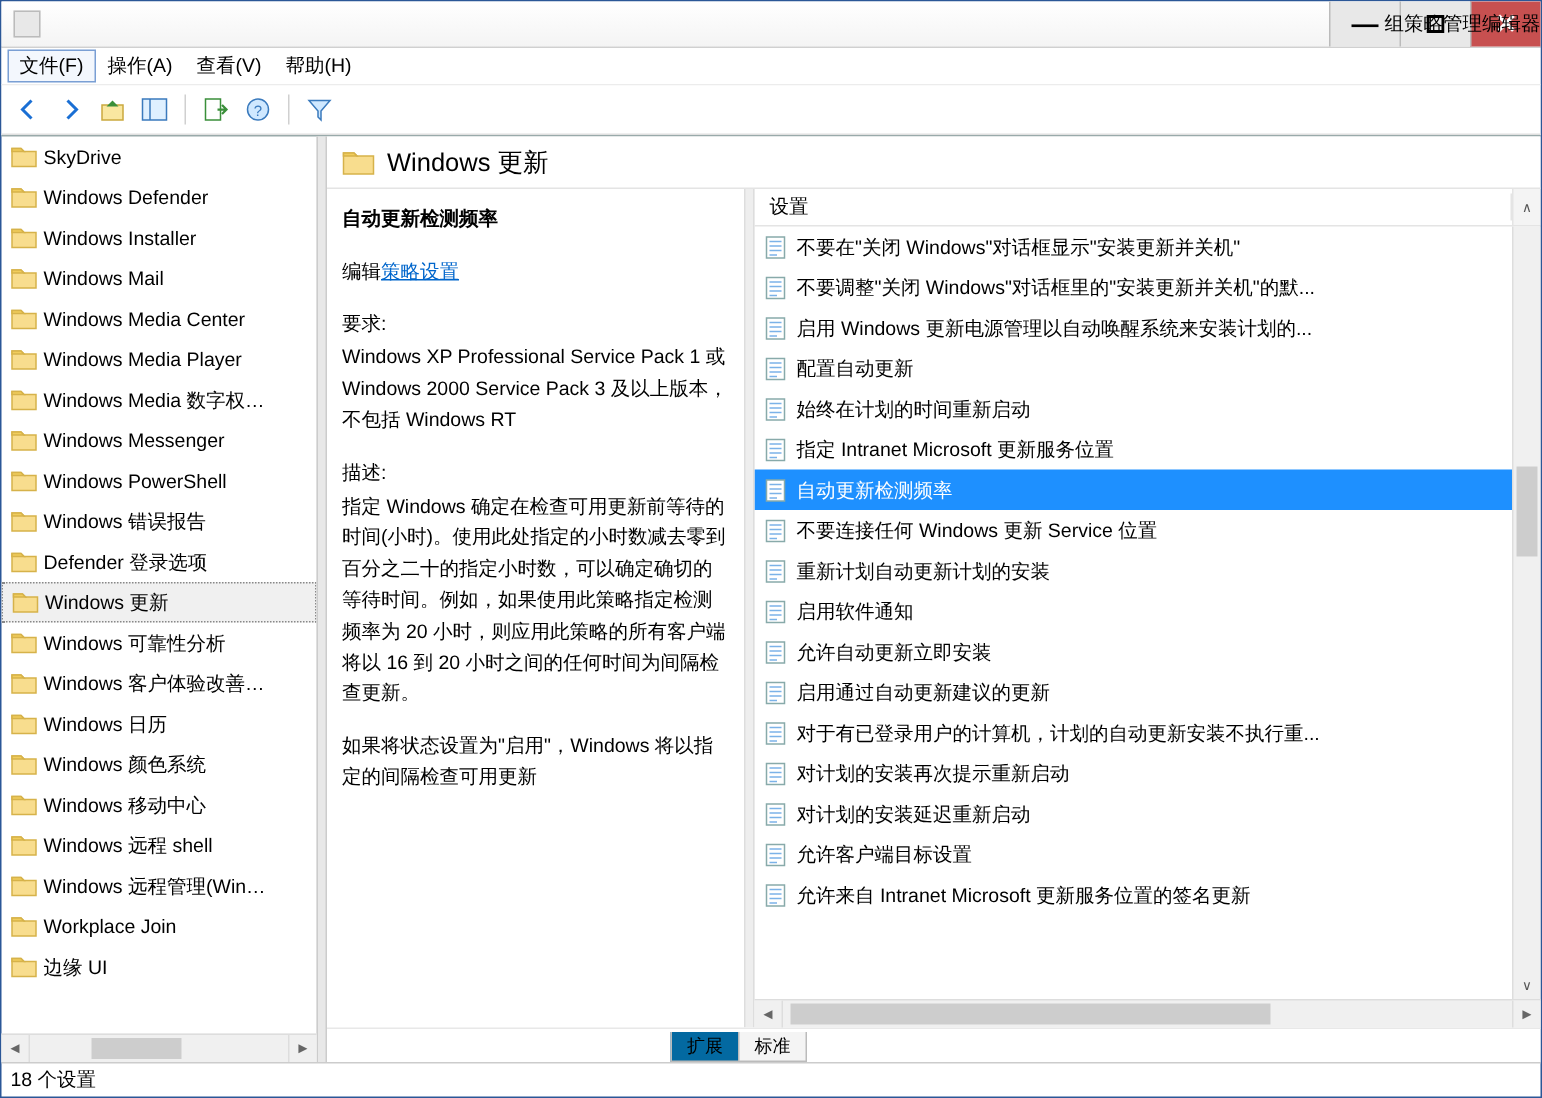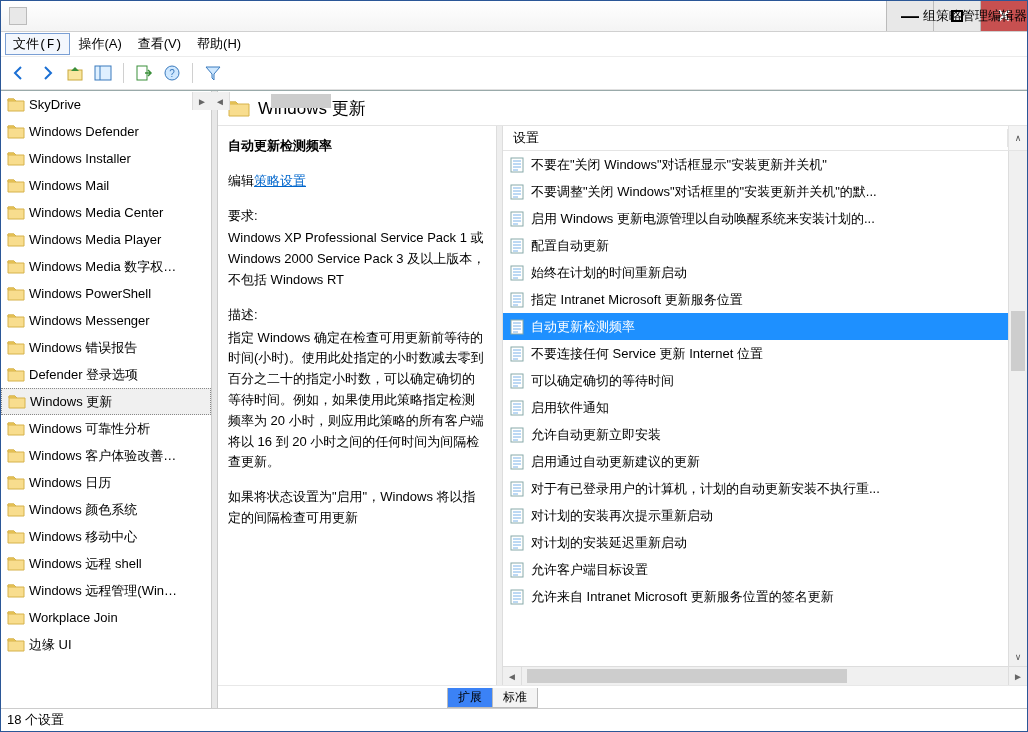--- a/index.html
+++ b/index.html
@@ -9,31 +9,31 @@
   .titlebar .appicon{width:16px;height:16px;margin-left:8px;background:#e8e8e8;border:1px solid #bbb;}
   .titlebar .title{position:absolute;left:0;right:0;text-align:right;font-size:13px;pointer-events:none;}
   .winbtns{margin-left:auto;display:flex;height:100%;}
   .winbtn{width:46px;height:100%;display:flex;align-items:center;justify-content:center;border-left:1px solid #bbb;background:#e8e8e8;font-family:Arial;cursor:default;}
   .winbtn.min{font-size:18px;font-weight:bold;}
   .winbtn.max svg{width:12px;height:12px;}
   .winbtn.close{background:#c75050;color:#fff;font-size:18px;font-weight:bold;}
   
   .menubar{height:24px;background:#fff;display:flex;align-items:center;padding:0 4px;border-bottom:1px solid #ececec;}
   .menubar .mi{padding:2px 8px;font-size:13px;}
-  .menubar .mi.edge{border:1px solid #7a9fd4;background:#f3f7fd;padding:1px 7px;font-family:Liberation Mono, monospace;}
+  .menubar .mi.edge{border:1px solid #7a9fd4;background:#f3f7fd;padding:1px 7px;}
   
   .toolbar{height:32px;background:#fff;display:flex;align-items:center;padding:0 6px;gap:4px;border-bottom:1px solid #e0e0e0;}
   .tbtn{width:24px;height:24px;display:flex;align-items:center;justify-content:center;}
   .tsep{width:1px;height:20px;background:#d0d0d0;margin:0 4px;}
   .tbtn svg{width:18px;height:18px;}
   
   .mainarea{flex:1;display:flex;min-height:0;border-top:1px solid #9aa;}
   .splitter{width:5px;background:#e8e8e8;cursor:col-resize;border-left:1px solid #ccc;border-right:1px solid #ccc;}
   
-  .treewrap{width:210px;display:flex;flex-direction:row;min-height:0;text-align:right;}
+  .treewrap{width:210px;display:flex;flex-direction:column;min-height:0;text-align:right;}
   .tree{flex:1;overflow:hidden;min-height:0;}
   .tree .node{height:27px;display:flex;align-items:center;padding-left:6px;white-space:nowrap;overflow:hidden;}
   .tree .node .ficon{width:18px;height:15px;margin-right:4px;flex:0 0 auto;}
   .tree .node.selected{background:#f0f0f0;border:1px dotted #888;height:25px;}
   .hscrollbar{height:18px;background:#f0f0f0;border-top:1px solid #ddd;position:relative;}
   .hscrollbar .harrow{width:18px;height:100%;background:#f0f0f0;position:absolute;top:0;display:flex;align-items:center;justify-content:center;font-size:10px;color:#666;}
   .hscrollbar .harrow.l{left:0;border-right:1px solid #ddd;}
   .hscrollbar .harrow.r{right:0;border-left:1px solid #ddd;}
   .hscrollbar .hthumb{position:absolute;top:2px;height:14px;left:60px;width:60px;background:#cdcdcd;}
   
@@ -57,21 +57,21 @@
   .listbody{flex:1;display:flex;min-height:0;}
   .listrows{flex:1;overflow:hidden;min-width:0;}
   .lrow{height:27px;display:flex;align-items:center;padding-left:6px;white-space:nowrap;overflow:hidden;}
   .lrow .licon{width:16px;height:16px;margin-right:6px;flex:0 0 auto;}
   .lrow.selected{background:#1e90ff;color:#fff;}
   .vscrollbar{width:18px;background:#f0f0f0;border-left:1px solid #ddd;position:relative;}
   .vscrollbar .varrow{height:18px;width:100%;position:absolute;left:0;display:flex;align-items:center;justify-content:center;font-size:9px;color:#555;}
   .vscrollbar .vthumb{position:absolute;left:2px;width:14px;top:160px;height:60px;background:#cdcdcd;}
   
   .rbottom{height:22px;display:flex;align-items:flex-end;background:#fff;border-top:1px solid #e8e8e8;}
-  .btab{padding:1px 10px;border:1px solid #bbb;border-top:none;background:#3b82f6;font-size:12px;margin-left:-1px;}
+  .btab{padding:1px 10px;border:1px solid #bbb;border-top:none;background:#0369a1;font-size:12px;margin-left:-1px;}
   .btab.inactive{background:#f4f4f4;}
   .btabspacer{width:230px;}
   
   .statusbar{height:22px;border-top:1px solid #ccc;padding-left:6px;display:flex;align-items:center;font-size:13px;}
   
   .ficon svg{width:100%;height:100%;display:block;}
   .licon svg{width:100%;height:100%;display:block;}
 </style>
 </head>
 <body>
@@ -210,30 +210,30 @@
             </span>
             <span>Windows Media 数字权…</span>
           </div>
           <div class="node">
             <span class="ficon">
               <svg viewBox="0 0 18 15">
                 <path d="M1 2 L7 2 L9 4 L17 4 L17 14 L1 14 Z" fill="#f8dd8e" stroke="#d6b24a"></path>
                 <path d="M1 2 L7 2 L9 4 L1 4 Z" fill="#f1cd5c" stroke="#d6b24a"></path>
               </svg>
             </span>
+            <span>Windows Messenger</span>
+          </div>
+          <div class="node">
+            <span class="ficon">
+              <svg viewBox="0 0 18 15">
+                <path d="M1 2 L7 2 L9 4 L17 4 L17 14 L1 14 Z" fill="#f8dd8e" stroke="#d6b24a"></path>
+                <path d="M1 2 L7 2 L9 4 L1 4 Z" fill="#f1cd5c" stroke="#d6b24a"></path>
+              </svg>
+            </span>
             <span>Windows PowerShell</span>
-          </div>
-          <div class="node">
-            <span class="ficon">
-              <svg viewBox="0 0 18 15">
-                <path d="M1 2 L7 2 L9 4 L17 4 L17 14 L1 14 Z" fill="#f8dd8e" stroke="#d6b24a"></path>
-                <path d="M1 2 L7 2 L9 4 L1 4 Z" fill="#f1cd5c" stroke="#d6b24a"></path>
-              </svg>
-            </span>
-            <span>Windows Messenger</span>
           </div>
           <div class="node">
             <span class="ficon">
               <svg viewBox="0 0 18 15">
                 <path d="M1 2 L7 2 L9 4 L17 4 L17 14 L1 14 Z" fill="#f8dd8e" stroke="#d6b24a"></path>
                 <path d="M1 2 L7 2 L9 4 L1 4 Z" fill="#f1cd5c" stroke="#d6b24a"></path>
               </svg>
             </span>
             <span>Windows 错误报告</span>
           </div>
@@ -465,33 +465,33 @@
                 <div class="lrow">
                   <span class="licon">
                     <svg viewBox="0 0 16 16">
                       <rect x="2" y="1" width="12" height="14" fill="#fff" stroke="#8aa"></rect>
                       <line x1="4" y1="4" x2="12" y2="4" stroke="#7bb2e8"></line>
                       <line x1="4" y1="7" x2="12" y2="7" stroke="#7bb2e8"></line>
                       <line x1="4" y1="10" x2="12" y2="10" stroke="#7bb2e8"></line>
                       <line x1="4" y1="13" x2="9" y2="13" stroke="#7bb2e8"></line>
                     </svg>
                   </span>
-                  <span>不要连接任何 Service 更新 Internet 位置</span>
-                </div>
-                <div class="lrow">
-                  <span class="licon">
-                    <svg viewBox="0 0 16 16">
-                      <rect x="2" y="1" width="12" height="14" fill="#fff" stroke="#8aa"></rect>
-                      <line x1="4" y1="4" x2="12" y2="4" stroke="#7bb2e8"></line>
-                      <line x1="4" y1="7" x2="12" y2="7" stroke="#7bb2e8"></line>
-                      <line x1="4" y1="10" x2="12" y2="10" stroke="#7bb2e8"></line>
-                      <line x1="4" y1="13" x2="9" y2="13" stroke="#7bb2e8"></line>
-                    </svg>
-                  </span>
-                  <span>可以确定确切的等待时间</span>
+                  <span>不要连接任何 Windows 更新 Service 位置</span>
+                </div>
+                <div class="lrow">
+                  <span class="licon">
+                    <svg viewBox="0 0 16 16">
+                      <rect x="2" y="1" width="12" height="14" fill="#fff" stroke="#8aa"></rect>
+                      <line x1="4" y1="4" x2="12" y2="4" stroke="#7bb2e8"></line>
+                      <line x1="4" y1="7" x2="12" y2="7" stroke="#7bb2e8"></line>
+                      <line x1="4" y1="10" x2="12" y2="10" stroke="#7bb2e8"></line>
+                      <line x1="4" y1="13" x2="9" y2="13" stroke="#7bb2e8"></line>
+                    </svg>
+                  </span>
+                  <span>重新计划自动更新计划的安装</span>
                 </div>
                 <div class="lrow">
                   <span class="licon">
                     <svg viewBox="0 0 16 16">
                       <rect x="2" y="1" width="12" height="14" fill="#fff" stroke="#8aa"></rect>
                       <line x1="4" y1="4" x2="12" y2="4" stroke="#7bb2e8"></line>
                       <line x1="4" y1="7" x2="12" y2="7" stroke="#7bb2e8"></line>
                       <line x1="4" y1="10" x2="12" y2="10" stroke="#7bb2e8"></line>
                       <line x1="4" y1="13" x2="9" y2="13" stroke="#7bb2e8"></line>
                     </svg>

